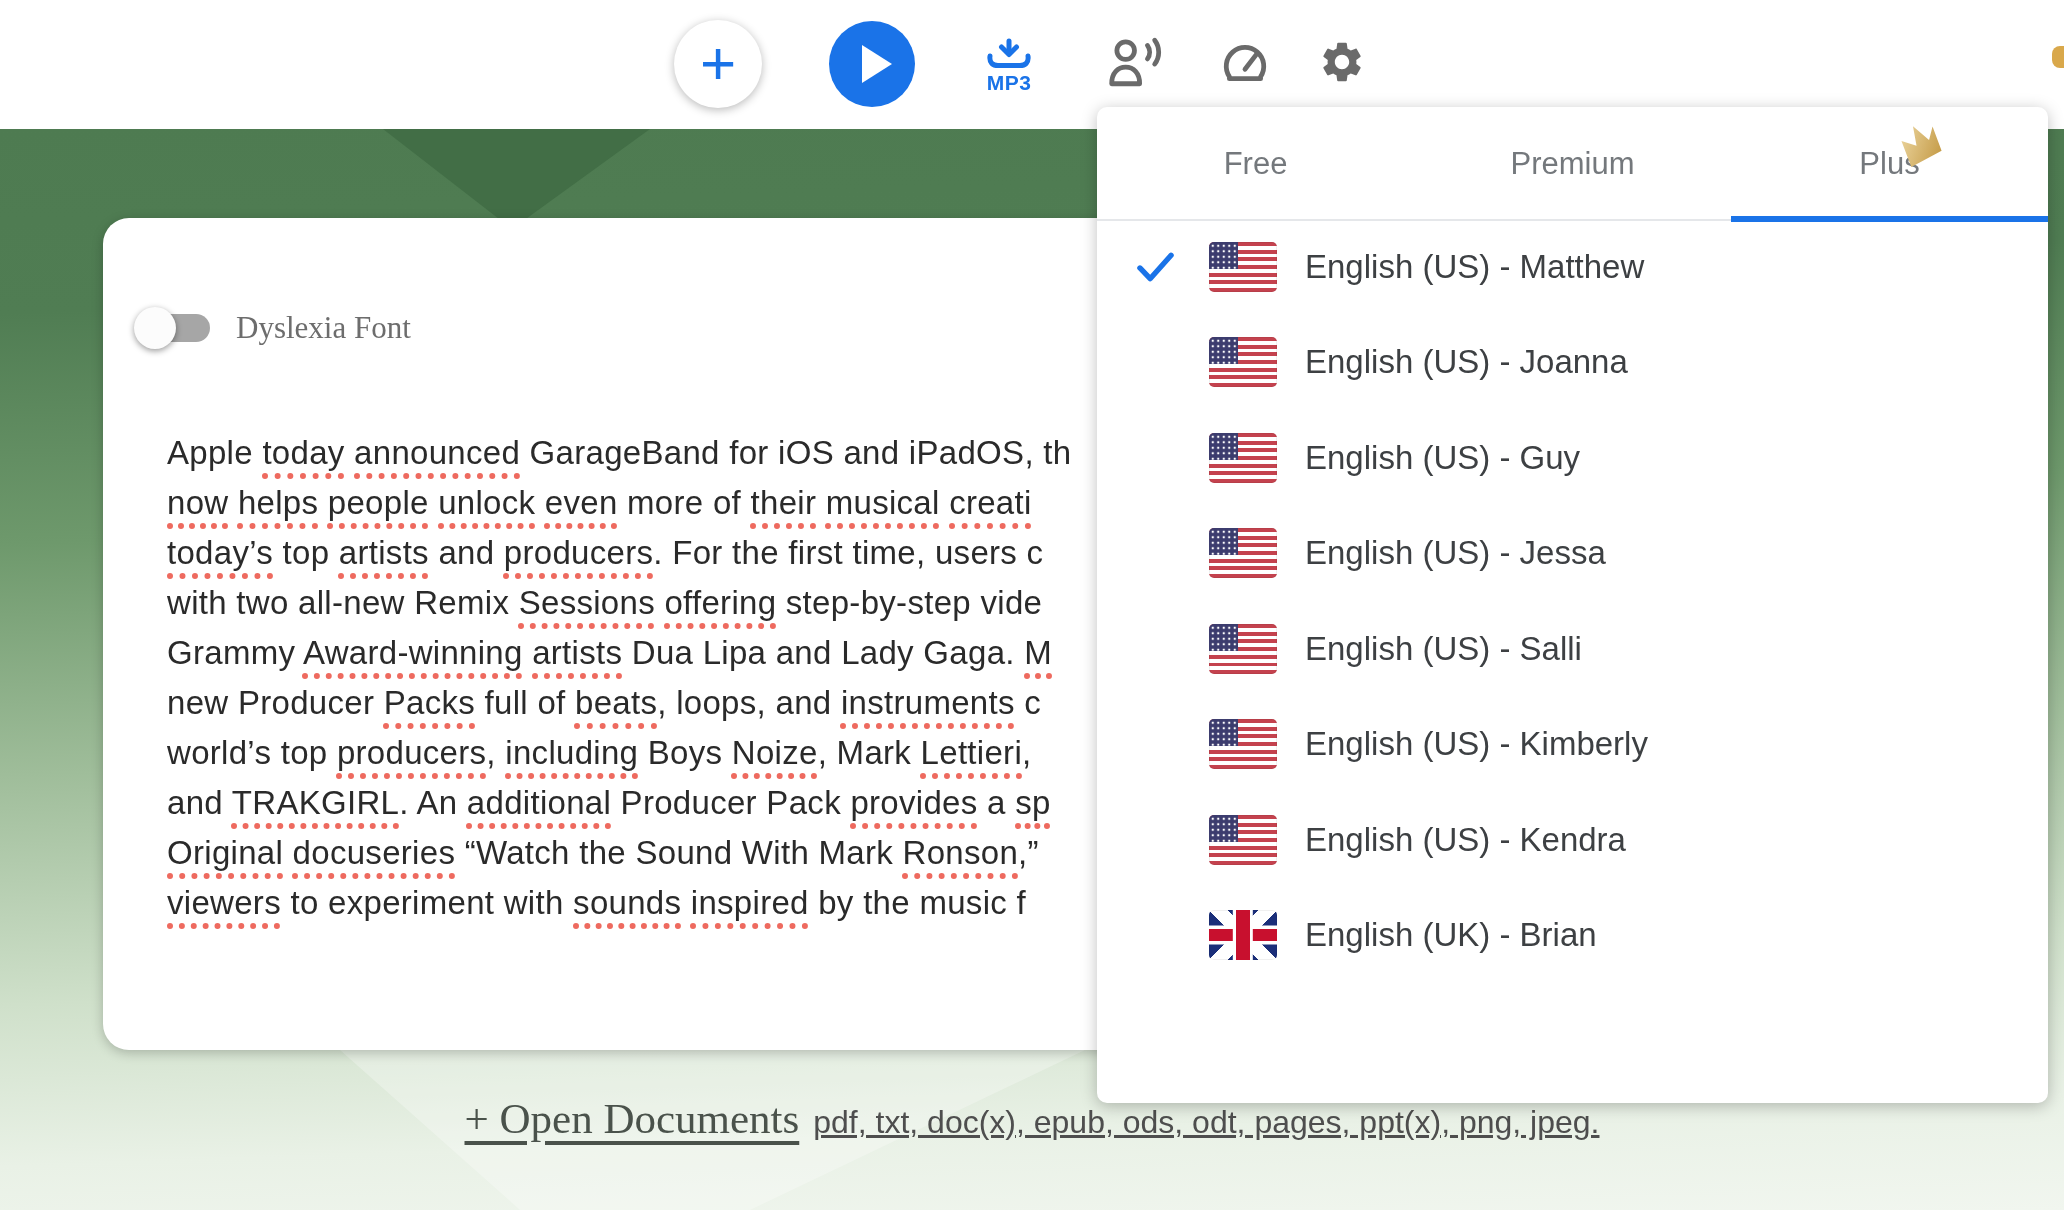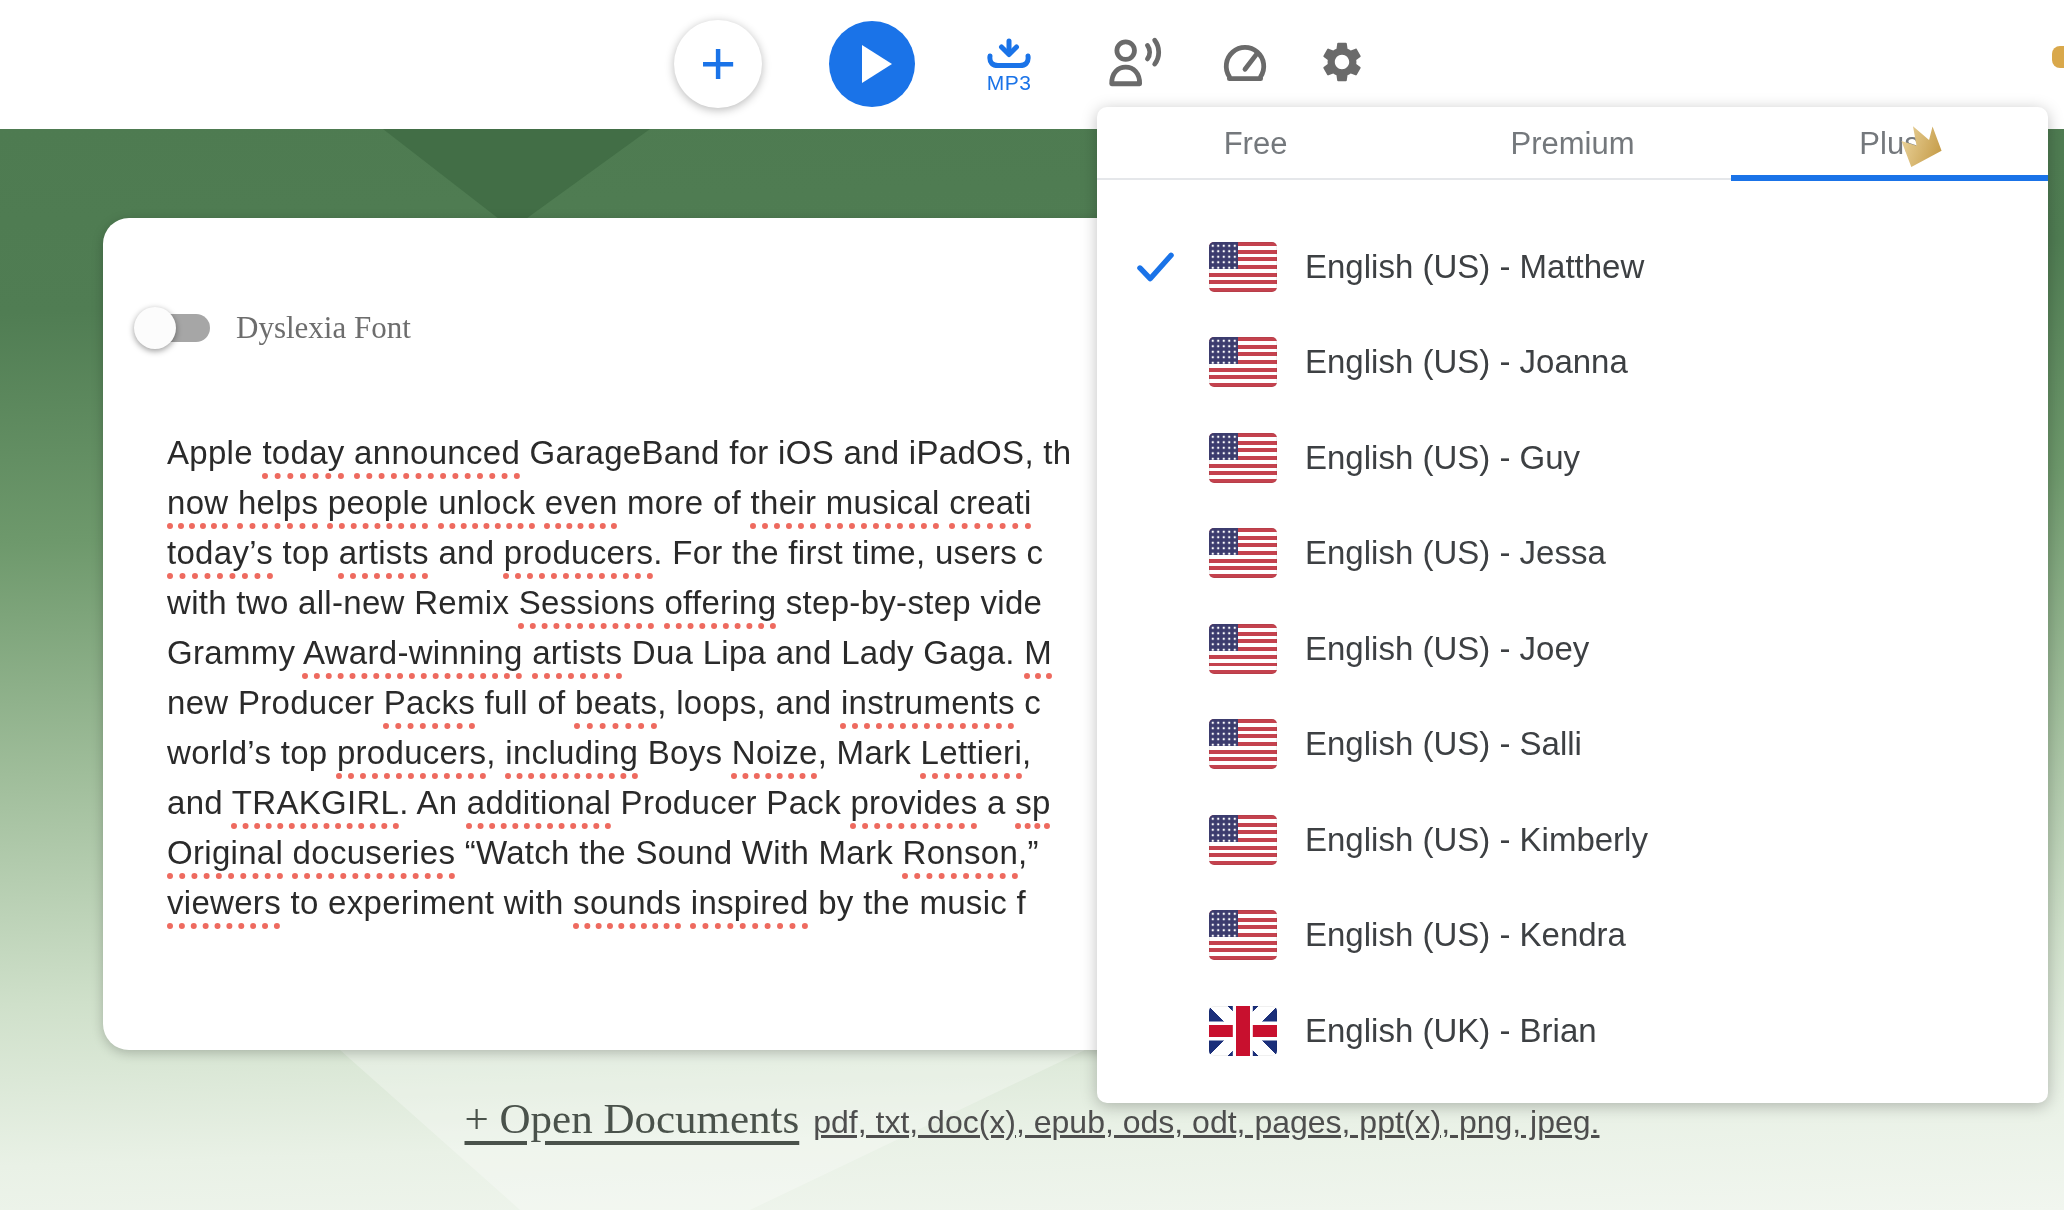--- a/index.html
+++ b/index.html
@@ -19,21 +19,21 @@
   .header { position:absolute; left:0; top:0; width:2064px; height:129px; background:#fff; z-index:3; }
   .btn-add { position:absolute; left:674px; top:20px; width:88px; height:88px; border-radius:50%;
              background:#fff; box-shadow:0 2px 10px rgba(0,0,0,0.28); display:flex; align-items:center;
              justify-content:center; font-size:62px; font-weight:300; color:#1a73e8; cursor:pointer; }
   .btn-add span { margin-top:-4px; }
   .btn-play { position:absolute; left:829px; top:21px; width:86px; height:86px; border-radius:50%;
               background:#1a73e8; display:flex; align-items:center; justify-content:center; cursor:pointer; }
   .play-triangle { width:0; height:0; border-left:30px solid #fff; border-top:19px solid transparent;
                    border-bottom:19px solid transparent; margin-left:9px; }
   .btn-mp3 { position:absolute; left:979px; top:38px; width:60px; text-align:center; color:#1a73e8; cursor:pointer; }
-  .mp3-label { font-size:21px; font-weight:normal; letter-spacing:0.5px; margin-top:-1px; }
+  .mp3-label { font-size:21px; font-weight:bold; letter-spacing:0.5px; margin-top:-1px; }
   .tool-icon { position:absolute; cursor:pointer; color:#6a6a6a; }
   .btn-voices { left:1106px; top:36px; }
   .btn-speed { left:1220px; top:36px; }
   .btn-settings { left:1318px; top:38px; }
   .crown-fragment { position:absolute; right:0; top:46px; width:12px; height:22px; background:#d9a84b;
                     border-radius:8px 0 0 8px; z-index:6; }
 
   
   .card { position:absolute; left:103px; top:218px; width:1400px; height:832px; background:#fff;
           border-radius:26px; box-shadow:0 3px 12px rgba(0,0,0,0.22); z-index:2; }
@@ -43,21 +43,21 @@
   .switch-knob { position:absolute; left:-4px; top:-7px; width:42px; height:42px; border-radius:50%;
                  background:#fcfcfc; box-shadow:0 2px 6px rgba(0,0,0,0.40); }
   .dyslexia-label { margin-left:26px; font-family:"Liberation Serif", serif; font-size:31px; color:#6d6d6d; }
   .document-text { position:absolute; left:64px; top:210px; }
   .line { white-space:pre; font-size:33px; line-height:50px; color:#2a2a2a; letter-spacing:0.3px; }
   .line .u { text-decoration:underline dotted #ee6a5f; text-decoration-thickness:5.5px; text-underline-offset:9px; }
 
   
   .panel { position:absolute; left:1097px; top:107px; width:951px; height:996px; background:#fff;
            border-radius:10px; box-shadow:0 3px 16px rgba(0,0,0,0.25); z-index:5; }
-  .tabs { position:relative; height:73px; display:flex; }
+  .tabs { position:relative; height:114px; display:flex; }
   .tabs::after { content:""; position:absolute; left:0; right:0; bottom:0; height:2px; background:#e5e7ea; }
   .tab { flex:1; display:flex; align-items:center; justify-content:center; font-size:31px; color:#74787c; cursor:pointer; }
   .tab-indicator { position:absolute; left:634px; bottom:-1px; width:317px; height:6px; background:#1a73e8; z-index:2; }
   .crown { position:absolute; left:797px; top:14px; width:48px; height:44px; transform:rotate(-28deg); z-index:3; }
 
   .voice-list { position:absolute; top:112px; left:0; right:0; }
   .voice-row { height:95.5px; display:flex; align-items:center; padding-left:40px; cursor:pointer; }
   .check { width:37px; height:32px; visibility:hidden; flex:none; }
   .voice-row[data-selected="true"] .check { visibility:visible; }
   .flag { width:68px; height:50px; margin-left:35px; border-radius:5px; position:relative; overflow:hidden;
@@ -204,27 +204,20 @@
             <path d="M3 17 L13.5 28 L35 4" stroke="#1a73e8" stroke-width="5.5" fill="none" stroke-linecap="round" stroke-linejoin="round"></path>
           </svg>
         <span class="flag" data-flag="us"></span>
         <span class="voice-label">English (US) - Jessa</span>
       </div>
       <div class="voice-row" data-selected="false">
         <svg class="check" viewBox="0 0 38 32">
             <path d="M3 17 L13.5 28 L35 4" stroke="#1a73e8" stroke-width="5.5" fill="none" stroke-linecap="round" stroke-linejoin="round"></path>
           </svg>
         <span class="flag" data-flag="us"></span>
-        <span class="voice-label">English (US) - Joey</span>
-      </div>
-      <div class="voice-row" data-selected="false">
-        <svg class="check" viewBox="0 0 38 32">
-            <path d="M3 17 L13.5 28 L35 4" stroke="#1a73e8" stroke-width="5.5" fill="none" stroke-linecap="round" stroke-linejoin="round"></path>
-          </svg>
-        <span class="flag" data-flag="us"></span>
         <span class="voice-label">English (US) - Salli</span>
       </div>
       <div class="voice-row" data-selected="false">
         <svg class="check" viewBox="0 0 38 32">
             <path d="M3 17 L13.5 28 L35 4" stroke="#1a73e8" stroke-width="5.5" fill="none" stroke-linecap="round" stroke-linejoin="round"></path>
           </svg>
         <span class="flag" data-flag="us"></span>
         <span class="voice-label">English (US) - Kimberly</span>
       </div>
       <div class="voice-row" data-selected="false">

